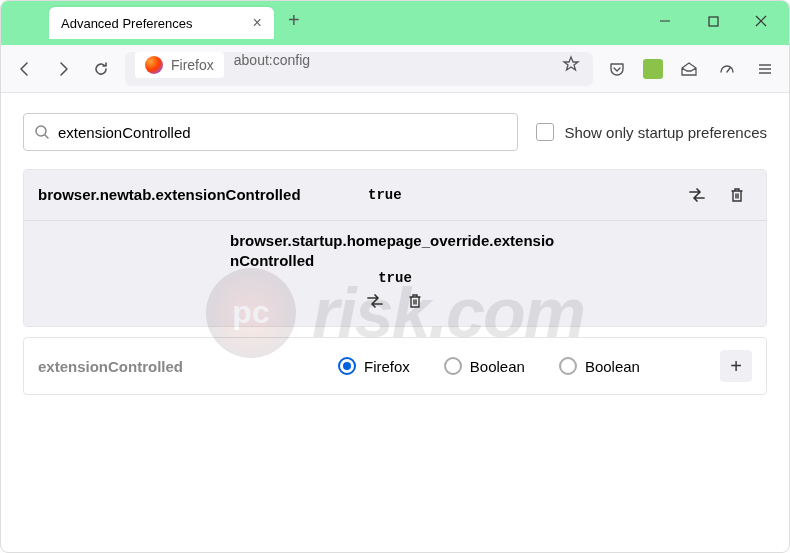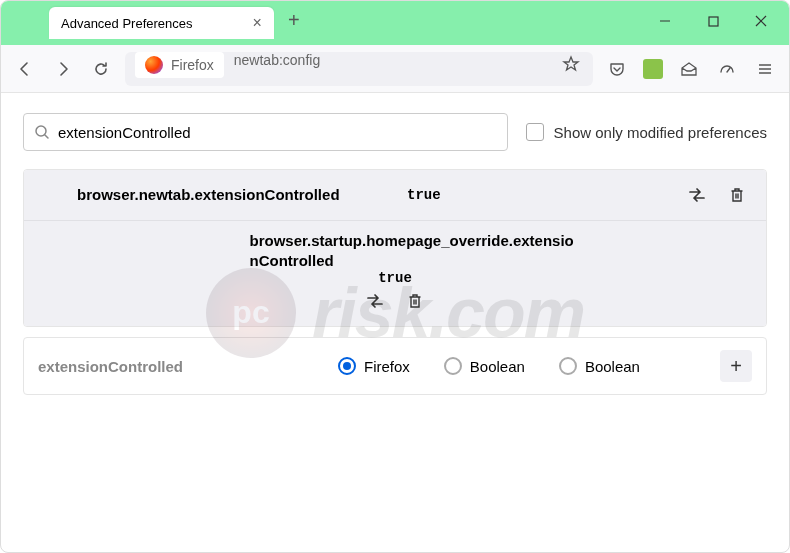--- a/index.html
+++ b/index.html
@@ -25,21 +25,21 @@
 .content { padding: 20px 22px; }
 .search-row { display: flex; align-items: center; gap: 18px; margin-bottom: 18px; }
 .search-box { flex: 1; border: 1px solid #ccc; border-radius: 4px; height: 38px; display: flex; align-items: center; padding: 0 10px; gap: 8px; max-width: 500px; }
 .search-box input { border: none; outline: none; flex: 1; font-size: 15px; }
 .checkbox-label { display: flex; align-items: center; gap: 10px; font-size: 15px; color: #333; cursor: pointer; }
 .custom-checkbox { width: 18px; height: 18px; border: 1px solid #aaa; border-radius: 3px; }
 
 .pref-table { border: 1px solid #e5e5e5; border-radius: 4px; overflow: hidden; }
 .pref-row { display: flex; align-items: center; padding: 10px 14px; background: #f0f0f4; border-bottom: 1px solid #e0e0e4; min-height: 50px; }
 .pref-row:last-child { border-bottom: none; flex-direction: column; }
-.pref-name { width: 330px; font-weight: bold; font-size: 15px; word-break: break-word; line-height: 1.3; margin-left: 39px; }
+.pref-name { width: 330px; font-weight: bold; font-size: 15px; word-break: break-word; line-height: 1.3; }
 .pref-value { font-weight: bold; font-size: 14px; font-family: Liberation Mono, monospace; }
 .pref-spacer { flex: 1; }
 .pref-actions { display: flex; gap: 10px; }
 .pref-action-btn { width: 30px; height: 30px; display: flex; align-items: center; justify-content: center; cursor: pointer; color: #333; }
 
 .new-pref { border: 1px solid #e5e5e5; border-top: none; border-radius: 0 0 4px 4px; display: flex; align-items: center; padding: 12px 14px; background: #fff; margin-top: 10px; border-top: 1px solid #e5e5e5; border-radius: 4px; }
 .new-pref-name { width: 300px; font-weight: bold; font-size: 15px; color: #888; }
 .type-options { display: flex; gap: 34px; align-items: center; }
 .radio-option { display: flex; align-items: center; gap: 8px; font-size: 15px; cursor: pointer; }
 .custom-radio { width: 18px; height: 18px; border: 2px solid #aaa; border-radius: 50%; display: flex; align-items: center; justify-content: center; }
@@ -96,21 +96,21 @@
       <svg width="18" height="18" viewBox="0 0 18 18">
           <path d="M14 9 A5 5 0 1 1 12.5 5.5 M14 3 L14 6 L11 6" fill="none" stroke="currentColor" stroke-width="1.6" stroke-linecap="round" stroke-linejoin="round"></path>
         </svg>
     </div>
   </div>
   <div class="urlbar">
     <div class="urlbar-identity">
       <div class="fx-logo"></div>
       <span>Firefox</span>
     </div>
-    <span class="url-text">newtab:config</span>
+    <span class="url-text">about:config</span>
     <div style="flex:1"></div>
     <div class="icon-btn">
       <svg width="18" height="18" viewBox="0 0 18 18">
           <path d="M9 2 L11 7 L16 7 L12 10 L13.5 15 L9 12 L4.5 15 L6 10 L2 7 L7 7 Z" fill="none" stroke="currentColor" stroke-width="1.3"></path>
         </svg>
     </div>
   </div>
   <div class="toolbar-right">
     <div class="icon-btn">
       <svg width="18" height="18" viewBox="0 0 18 18">
@@ -142,21 +142,21 @@
   <div class="search-row">
     <div class="search-box">
       <svg width="16" height="16" viewBox="0 0 16 16">
           <circle cx="7" cy="7" r="5" fill="none" stroke="#888" stroke-width="1.5"></circle>
           <line x1="11" y1="11" x2="14" y2="14" stroke="#888" stroke-width="1.5" stroke-linecap="round"></line>
         </svg>
       <input type="text" value="extensionControlled" style="">
     </div>
     <label class="checkbox-label">
       <span class="custom-checkbox"></span>
-      <span>Show only modified preferences</span>
+      <span>Show only startup preferences</span>
     </label>
   </div>
 
   <div class="pref-table">
     <div class="pref-row">
       <div class="pref-name">browser.newtab.extensionControlled</div>
       <div class="pref-value">true</div>
       <div class="pref-spacer"></div>
       <div class="pref-actions">
         <div class="pref-action-btn">

